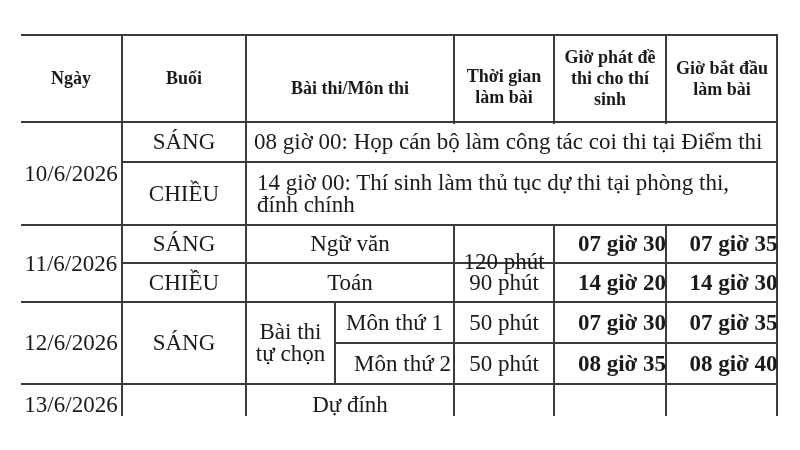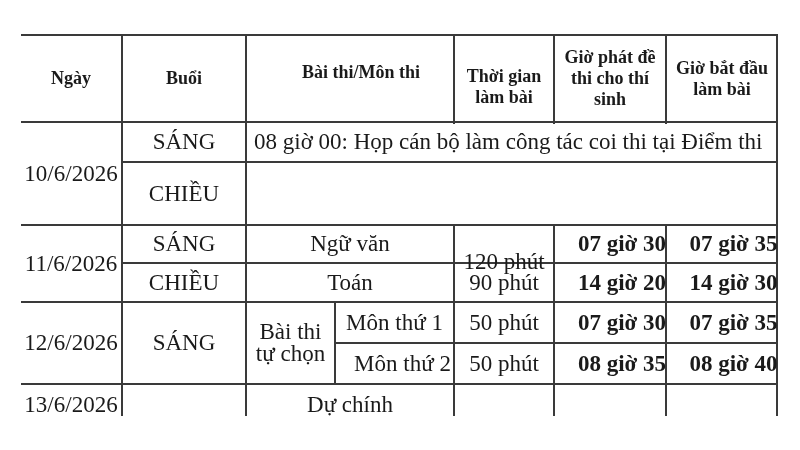--- a/index.html
+++ b/index.html
@@ -33,30 +33,31 @@
   <div class="vl" style="left:553px;top:34px;height:90px;"></div>
   <div class="vl" style="left:665px;top:34px;height:90px;"></div>
   <div class="vl" style="left:776px;top:34px;height:382px;"></div>
   <div class="vl" style="left:453px;top:224px;height:192px;"></div>
   <div class="vl" style="left:553px;top:224px;height:192px;"></div>
   <div class="vl" style="left:665px;top:224px;height:192px;"></div>
   <div class="vl" style="left:334px;top:301px;height:83px;"></div>
 
   <div class="cell hdr" style="left:21px;top:36px;width:100px;height:85px;">Ngày</div>
   <div class="cell hdr" style="left:123px;top:36px;width:122px;height:85px;">Buổi</div>
-  <div class="cell hdr" style="left:247px;top:36px;width:206px;height:72px;padding-left:11px;">Bài thi/Môn thi</div>
+  <div class="cell hdr" style="left:247px;top:52px;width:206px;height:72px;">Bài thi/Môn thi</div>
   <div class="cell hdr" style="left:459px;top:36px;width:90px;height:102px;">Thời gian làm bài</div>
   <div class="cell hdr" style="left:562px;top:36px;width:96px;height:85px;">Giờ phát đề thi cho thí sinh</div>
   <div class="cell hdr" style="left:669px;top:36px;width:106px;height:85px;">Giờ bắt đầu làm bài</div>
 
   <div class="cell" style="left:21px;top:123px;width:100px;height:101px;">10/6/2026</div>
   <div class="cell" style="left:123px;top:123px;width:122px;height:38px;">SÁNG</div>
   <div class="cell left" style="left:254px;top:123px;width:520px;height:38px;">08 giờ 00: Họp cán bộ làm công tác coi thi tại Điểm thi</div>
   <div class="cell" style="left:123px;top:163px;width:122px;height:61px;">CHIỀU</div>
   <div class="cell left" style="left:249px;top:163px;width:526px;height:61px;flex-direction:column;align-items:flex-start;justify-content:center;">
+    <span style="padding-left:8px;">14 giờ 00: Thí sinh làm thủ tục dự thi tại phòng thi, đính chính</span>
   </div>
 
   <div class="cell" style="left:21px;top:226px;width:100px;height:75px;">11/6/2026</div>
   <div class="cell" style="left:123px;top:226px;width:122px;height:36px;">SÁNG</div>
   <div class="cell" style="left:247px;top:226px;width:206px;height:36px;">Ngữ văn</div>
   <div class="cell" style="left:455px;top:244px;width:98px;height:36px;border-radius:6px;">120 phút</div>
   <div class="cell b" style="left:555px;top:226px;width:110px;height:36px;">07 giờ 30</div>
   <div class="cell b" style="left:667px;top:226px;width:109px;height:36px;">07 giờ 35</div>
   <div class="cell" style="left:123px;top:264px;width:122px;height:37px;">CHIỀU</div>
   <div class="cell" style="left:247px;top:264px;width:206px;height:37px;">Toán</div>
@@ -73,14 +74,14 @@
   <div class="cell" style="left:336px;top:303px;width:117px;height:39px;">Môn thứ 1</div>
   <div class="cell" style="left:455px;top:303px;width:98px;height:39px;">50 phút</div>
   <div class="cell b" style="left:555px;top:303px;width:110px;height:39px;">07 giờ 30</div>
   <div class="cell b" style="left:667px;top:303px;width:109px;height:39px;">07 giờ 35</div>
   <div class="cell" style="left:344px;top:344px;width:117px;height:39px;">Môn thứ 2</div>
   <div class="cell" style="left:455px;top:344px;width:98px;height:39px;">50 phút</div>
   <div class="cell b" style="left:555px;top:344px;width:110px;height:39px;">08 giờ 35</div>
   <div class="cell b" style="left:667px;top:344px;width:109px;height:39px;">08 giờ 40</div>
 
   <div class="cell" style="left:21px;top:385px;width:100px;height:40px;">13/6/2026</div>
-  <div class="cell" style="left:247px;top:385px;width:206px;height:40px;">Dự chính</div>
+  <div class="cell" style="left:247px;top:385px;width:206px;height:40px;">Dự đính</div>
 </div>
 
 </body></html>

